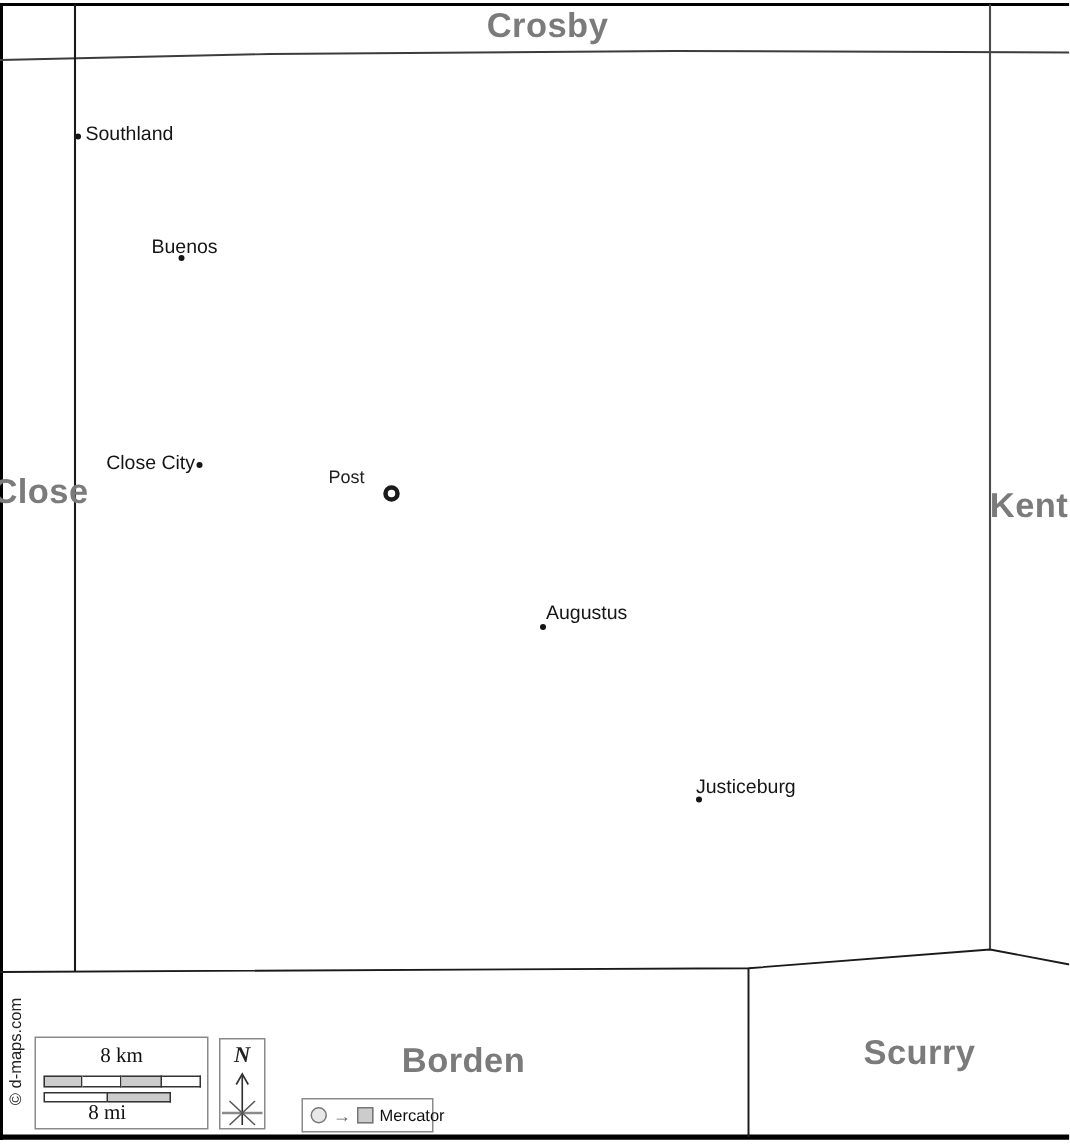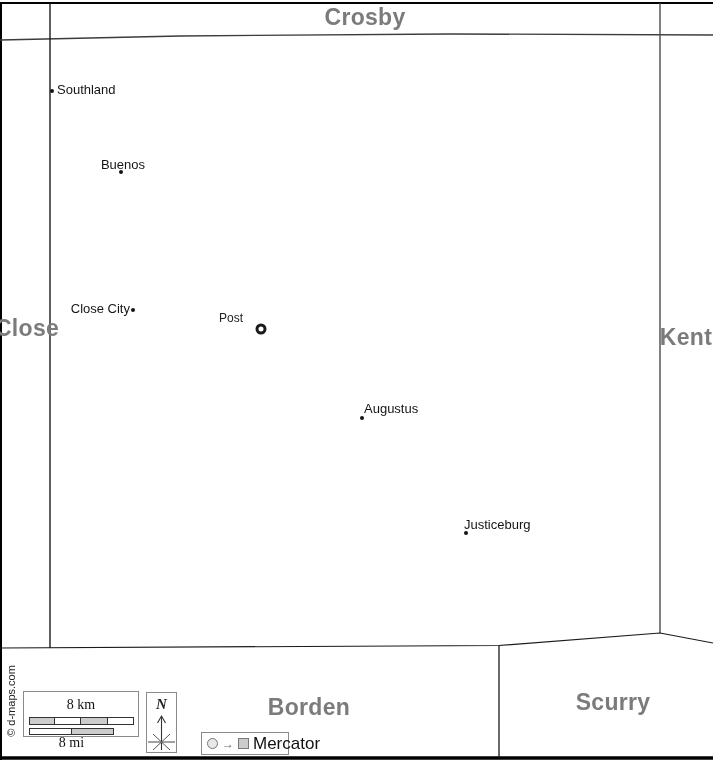--- a/index.html
+++ b/index.html
@@ -47,21 +47,21 @@
   }
   #merc-circle {
     width:11px; height:11px; border:1px solid #777; border-radius:50%;
     background:#e8e8e8; box-sizing:border-box; flex:0 0 auto;
   }
   #merc-arrow { font-size:12px; color:#666; line-height:1; }
   #merc-square {
     width:11px; height:11px; border:1px solid #777; background:#cccccc;
     box-sizing:border-box; flex:0 0 auto;
   }
-  #merc-label { font-size:17px; color:#111; }
+  #merc-label { font-size:11px; color:#111; }
   #copyright {
     position:absolute; left:11px; top:701px;
     transform:translate(-50%,-50%) rotate(-90deg);
     font-size:11px; color:#222; white-space:nowrap;
   }
 </style>
 </head>
 <body>
 
 <div id="stage">
@@ -96,21 +96,21 @@
   <div class="town-label" style="left:219px; top:318px; transform:translateY(-50%); font-size:12px; color:#222;">Post</div>
 
   <div class="town-dot" style="left:362px; top:418px;"></div>
   <div class="town-label" style="left:364px; top:408px; transform:translateY(-50%);">Augustus</div>
 
   <div class="town-dot" style="left:466px; top:533px;"></div>
   <div class="town-label" style="left:464px; top:524px; transform:translateY(-50%);">Justiceburg</div>
 
   <div id="copyright">© d-maps.com</div>
 
-  <div class="legend-box" style="left:23px; top:691px; width:116px; height:46px;">
+  <div class="legend-box" style="left:23px; top:691px; width:116px; height:62px;">
     <div class="scale-text" style="left:0; right:0; top:5px;">8 km</div>
     <div class="scale-bar" style="left:5px; top:25px; width:105px; height:8px;">
       <div class="scale-seg seg-fill" style="width:26px;"></div>
       <div class="scale-seg seg-empty" style="width:26px;"></div>
       <div class="scale-seg seg-fill" style="width:27px;"></div>
       <div class="scale-seg seg-empty" style="width:26px;"></div>
     </div>
     <div class="scale-bar" style="left:5px; top:36px; width:85px; height:7px;">
       <div class="scale-seg seg-empty" style="width:43px;"></div>
       <div class="scale-seg seg-fill" style="width:42px;"></div>

